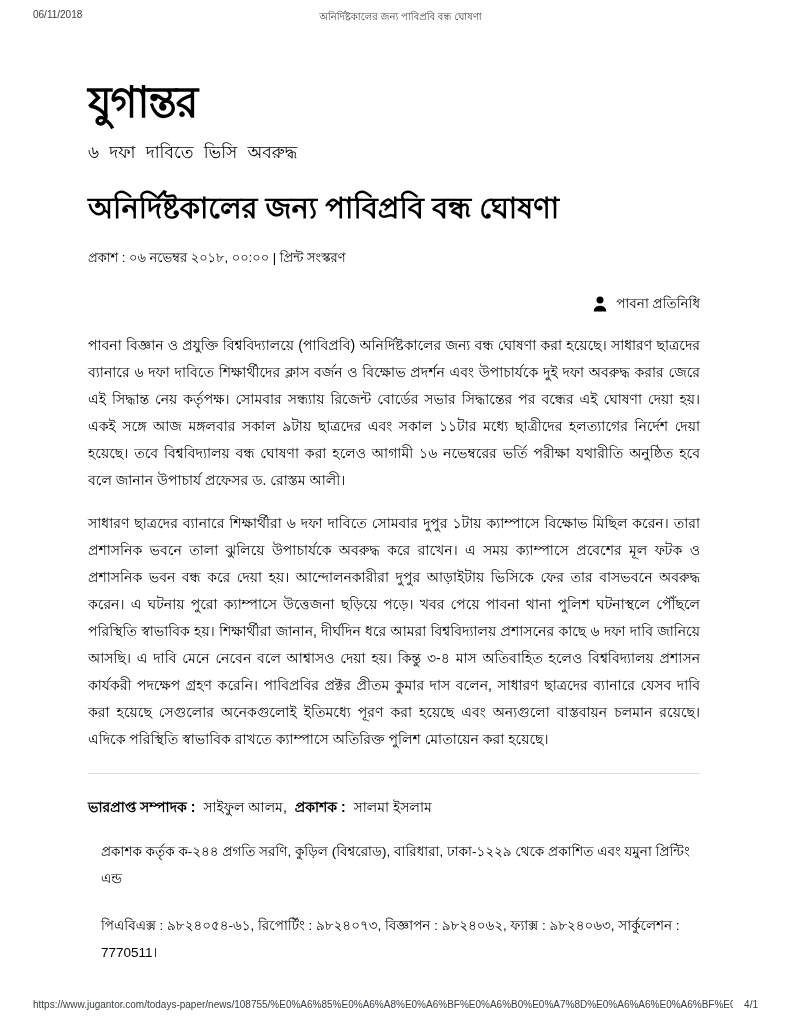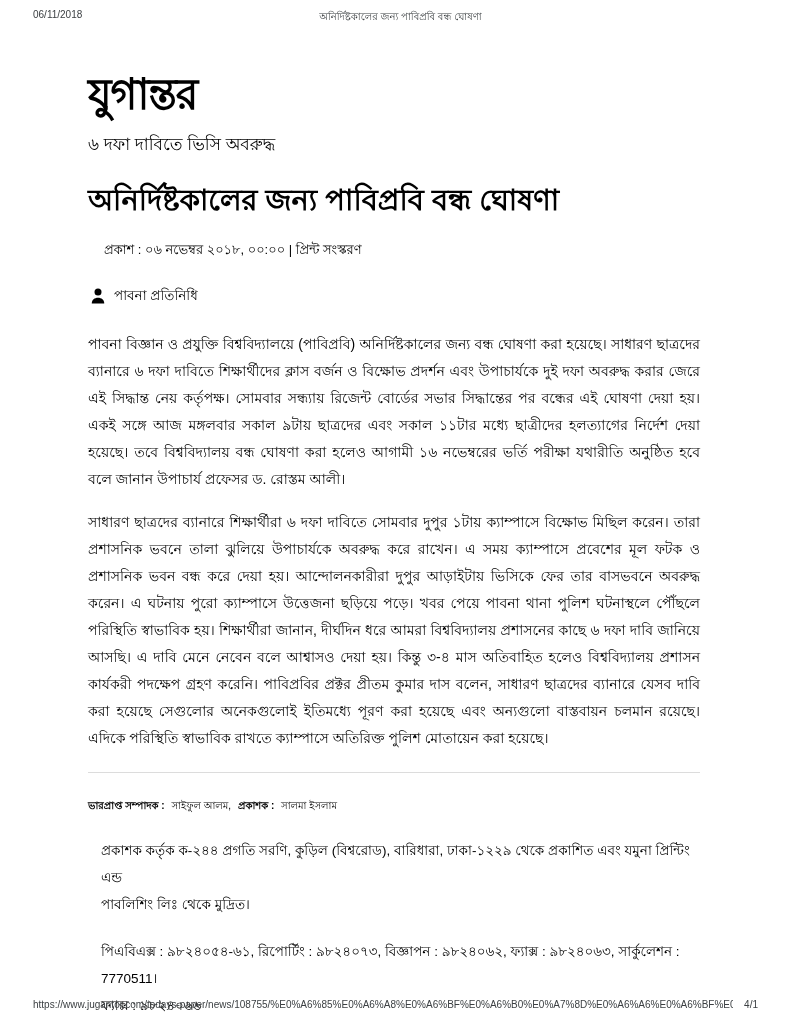--- a/index.html
+++ b/index.html
@@ -8,31 +8,31 @@
     font-family:"Liberation Sans","DejaVu Sans",sans-serif;color:#000;
     overflow:hidden;
   }
   
   .print-header{position:absolute;top:9px;left:33px;right:23px;height:14px;font-size:10px;color:#3c4043;}
   .ph-date{position:absolute;left:0;top:0;}
   .ph-title{position:absolute;left:0;right:0;top:0;text-align:center;}
   .print-footer{position:absolute;bottom:14px;left:33px;right:33px;font-size:10px;color:#3c4043;display:flex;justify-content:space-between;align-items:baseline;}
   .pf-url{white-space:nowrap;overflow:hidden;max-width:700px;}
   
-  .page{position:absolute;top:72px;left:88px;width:612px;}
+  .page{position:absolute;top:80px;left:88px;width:612px;}
   .logo{font-size:41px;font-weight:900;line-height:1.05;letter-spacing:-1px;transform:scaleY(1.05);transform-origin:left top;margin:0 0 16px 0;}
-  .kicker{font-size:17px;margin:0 0 24px 0;}
+  .kicker{font-size:17px;margin:0 0 24px 0;font-family:Liberation Mono, monospace;}
   .headline{font-size:29px;font-weight:600;line-height:1.2;margin:0 0 22px 0;}
-  .meta{font-size:13px;margin:0 0 24px 16px;}
-  .author-row{display:flex;align-items:center;gap:6px;margin:0 0 23px 0;}
+  .meta{font-size:13px;margin:0 0 24px 0;}
+  .author-row{display:flex;align-items:center;gap:6px;margin:0 0 16px 0;justify-content:flex-end;}
   .author-row svg{display:block;}
   .author-name{font-size:13.5px;}
   .body-text{font-size:14px;line-height:27px;text-align:justify;margin:0 0 16px 0;}
   .divider{border:none;border-top:1px solid #dcdcdc;margin:20px 0 0 0;}
-  .editor-line{font-size:10px;margin:22px 0 8px 0;line-height:22px;}
+  .editor-line{font-size:14px;margin:22px 0 8px 0;line-height:22px;}
   .editor-line b{font-weight:bold;}
   .seg{margin-right:4px;}
   .addr,.phones{font-size:13.5px;line-height:27px;margin:20px 0 0 13px;}
 </style>
 </head>
 <body>
 
 <div class="print-header">
   <span class="ph-date">06/11/2018</span>
   <span class="ph-title">অনির্দিষ্টকালের জন্য পাবিপ্রবি বন্ধ ঘোষণা</span>
@@ -65,26 +65,24 @@
 
   <div class="editor-line">
     <b class="seg">ভারপ্রাপ্ত সম্পাদক :</b>
     <span class="seg">সাইফুল আলম,</span>
     <b class="seg">প্রকাশক :</b>
     <span>সালমা ইসলাম</span>
   </div>
 
   <div class="addr">
     <div>প্রকাশক কর্তৃক ক-২৪৪ প্রগতি সরণি, কুড়িল (বিশ্বরোড), বারিধারা, ঢাকা-১২২৯ থেকে প্রকাশিত এবং যমুনা প্রিন্টিং এন্ড</div>
-    <div>পাবলিশিং লিঃ থেকে মুদ্রিত।</div>
   </div>
 
   <div class="phones">
     <div>পিএবিএক্স : ৯৮২৪০৫৪-৬১, রিপোর্টিং : ৯৮২৪০৭৩, বিজ্ঞাপন : ৯৮২৪০৬২, ফ্যাক্স : ৯৮২৪০৬৩, সার্কুলেশন : 7770511।</div>
-    <div>ফ্যাক্স : ৯৮২৪০৬৬</div>
   </div>
 
 </div>
 
 <div class="print-footer">
   <span class="pf-url">https://www.jugantor.com/todays-paper/news/108755/%E0%A6%85%E0%A6%A8%E0%A6%BF%E0%A6%B0%E0%A7%8D%E0%A6%A6%E0%A6%BF%E0%A6%B7%E0%A7%8D%E0%A6%9F%E0%A6...</span>
   <span>4/1</span>
 </div>
 
 </body></html>

